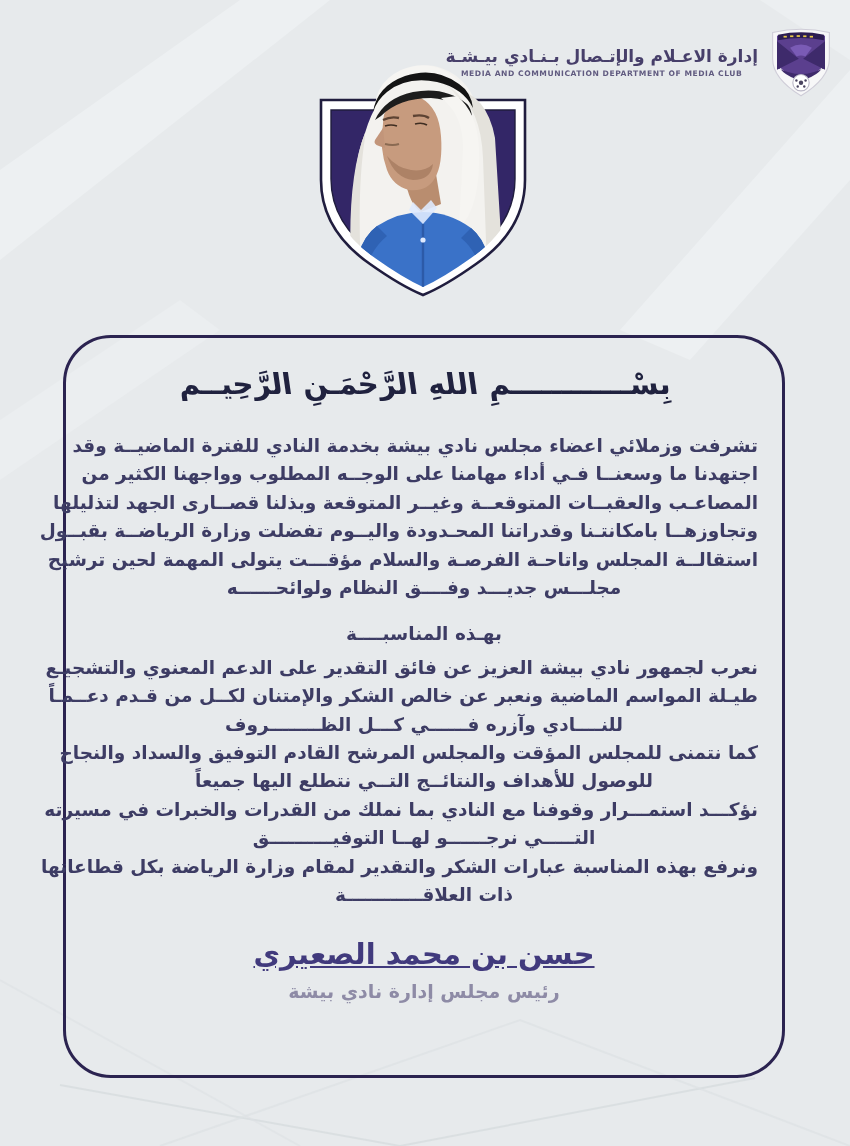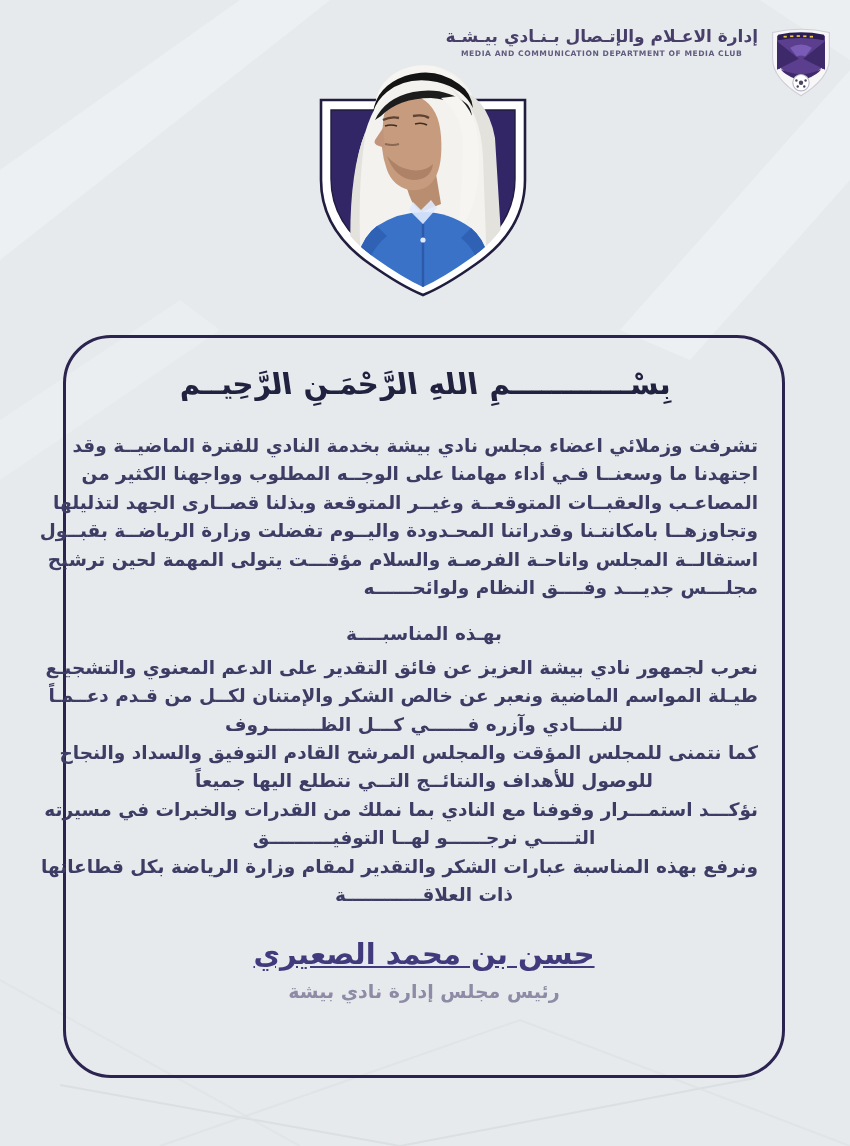--- a/index.html
+++ b/index.html
@@ -4,42 +4,42 @@
 <style>
   html,body{margin:0;padding:0;}
   body{
     width:850px;height:1146px;
     background:#e7eaec;
     font-family:"DejaVu Sans", sans-serif;
     position:relative;overflow:hidden;
   }
   .watermark{position:absolute;inset:0;pointer-events:none;}
   
-  .header{position:absolute;top:26px;right:16px;display:flex;align-items:flex-start;gap:10px;direction:rtl;}
+  .header{position:absolute;top:26px;right:16px;display:flex;align-items:center;gap:10px;direction:rtl;}
   .header-text{text-align:center;}
   .header-ar{font-size:17px;font-weight:bold;color:#473f6a;letter-spacing:.5px;}
   .header-en{font-size:7.6px;font-weight:bold;color:#615b80;letter-spacing:.55px;margin-top:3px;}
   .logo{width:66px;height:72px;}
   
   .portrait{position:absolute;left:313px;top:28px;width:220px;height:270px;}
   
   .frame{
     position:absolute;left:63px;top:335px;width:722px;height:743px;
     border:3px solid #2b2350;border-radius:48px;box-sizing:border-box;
     padding:16px 24px 0 24px;direction:rtl;text-align:center;
   }
   .bismillah{
     font-size:29px;color:#20223f;font-weight:bold;
     transform:skewX(8deg);margin-top:4px;height:52px;line-height:52px;
   }
   .line{
     font-size:18.5px;font-weight:bold;color:#3d3c64;
     line-height:28.4px;white-space:nowrap;
   }
-  .p1{margin-top:22px;text-align:right;}
+  .p1{margin-top:22px;}
   .occasion{margin-top:18px;}
   .p2{margin-top:5px;}
   .closing{margin-top:14px;}
   .sig-name{margin-top:24px;font-size:29px;font-weight:bold;color:#413a7d;line-height:40px;text-decoration:underline;}
   .sig-title{margin-top:5px;font-size:19px;font-weight:bold;color:#8e8ba6;line-height:24px;}
 </style>
 </head>
 <body>
 
 <svg class="watermark" viewBox="0 0 850 1146" xmlns="http://www.w3.org/2000/svg">

